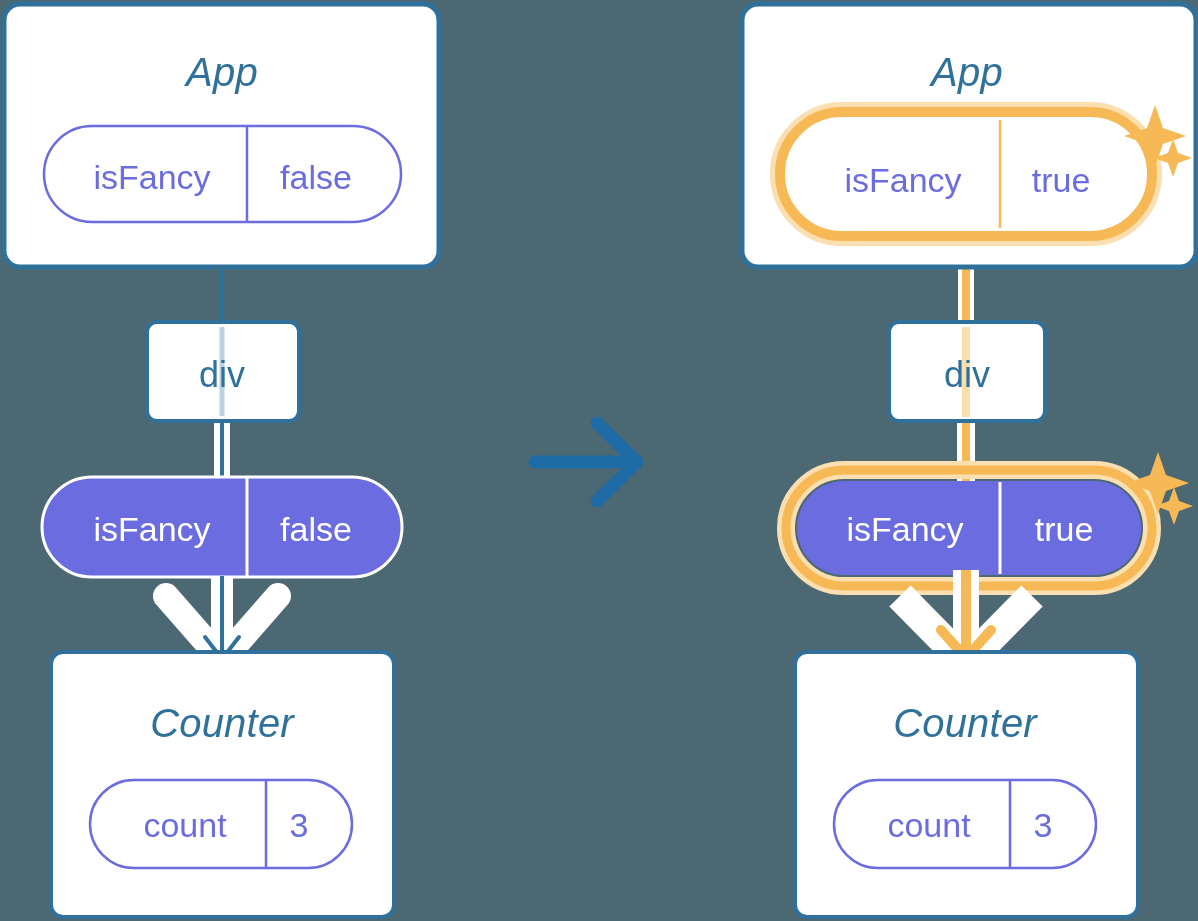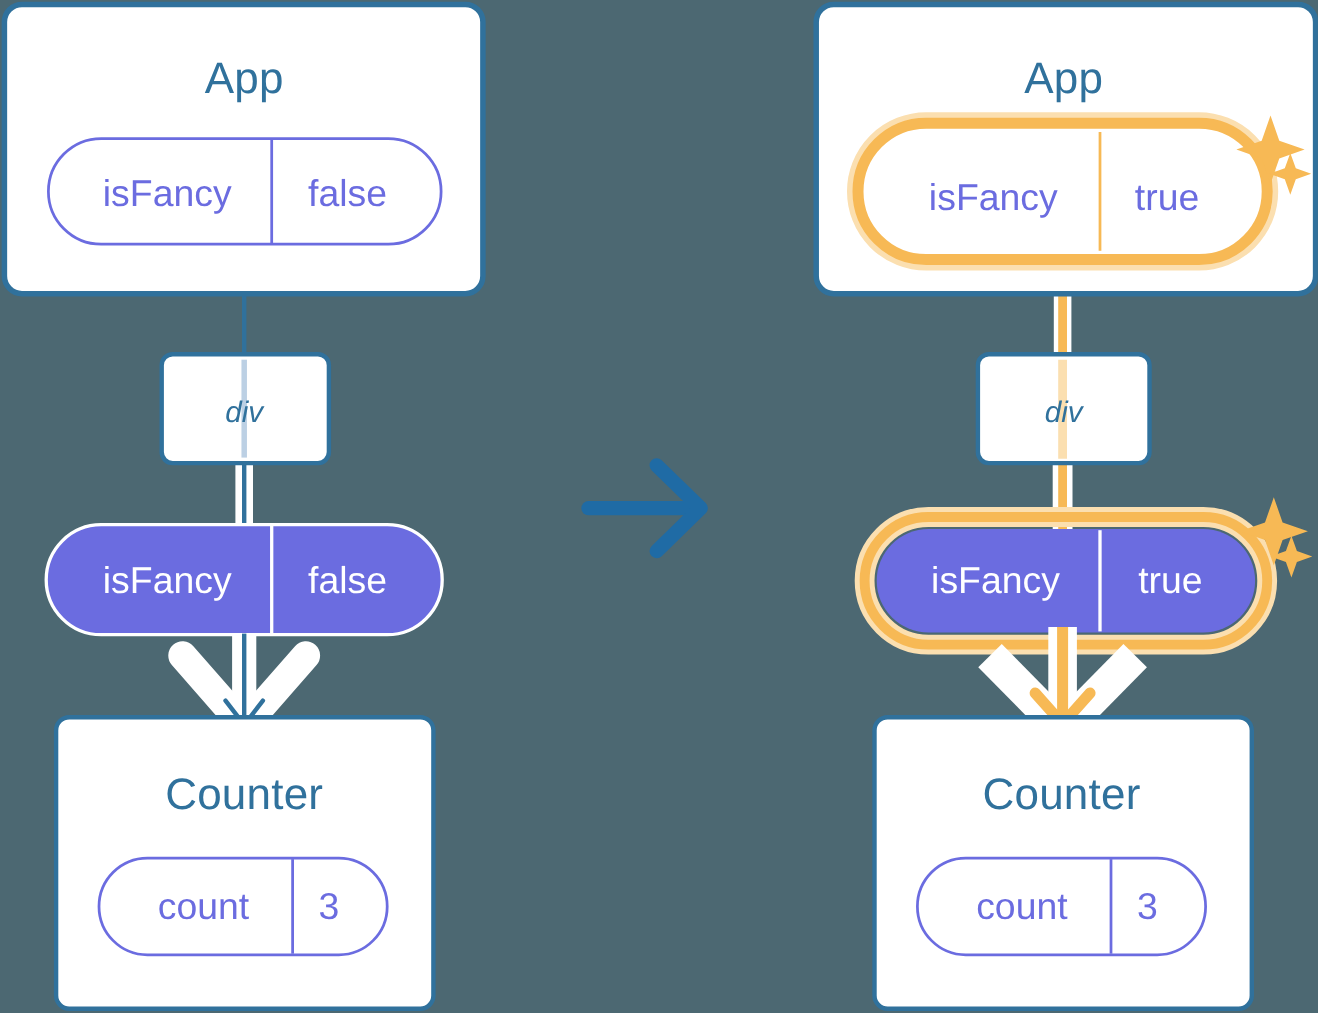--- a/index.html
+++ b/index.html
@@ -26,25 +26,25 @@
   }
   .txt {
     position: absolute;
     white-space: nowrap;
     pointer-events: none;
   }
   .t-title {
     color: #30719c;
     font-size: 40px;
     letter-spacing: 0.2px;
+    font-style: italic;
   }
   .t-div {
     color: #30719c;
-    font-size: 27px;
-    font-style: italic;
+    font-size: 36px;
   }
   .t-pill-outline {
     color: #6b6ce0;
     font-size: 34px;
   }
   .t-pill-filled {
     color: #ffffff;
     font-size: 34px;
   }
   .t-bold { font-weight: normal; }

